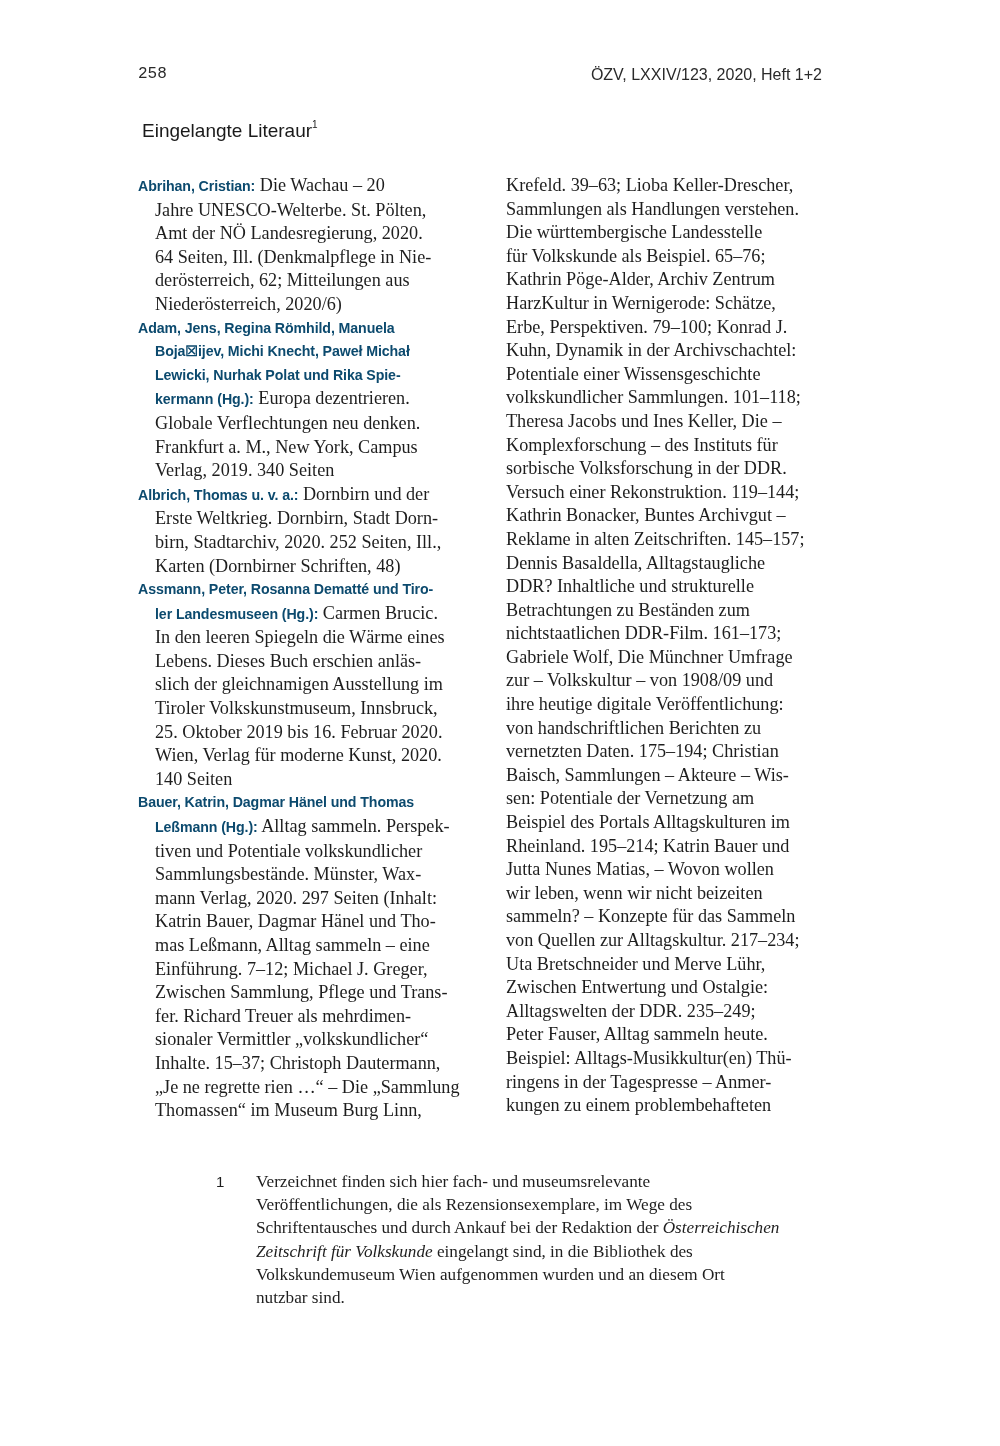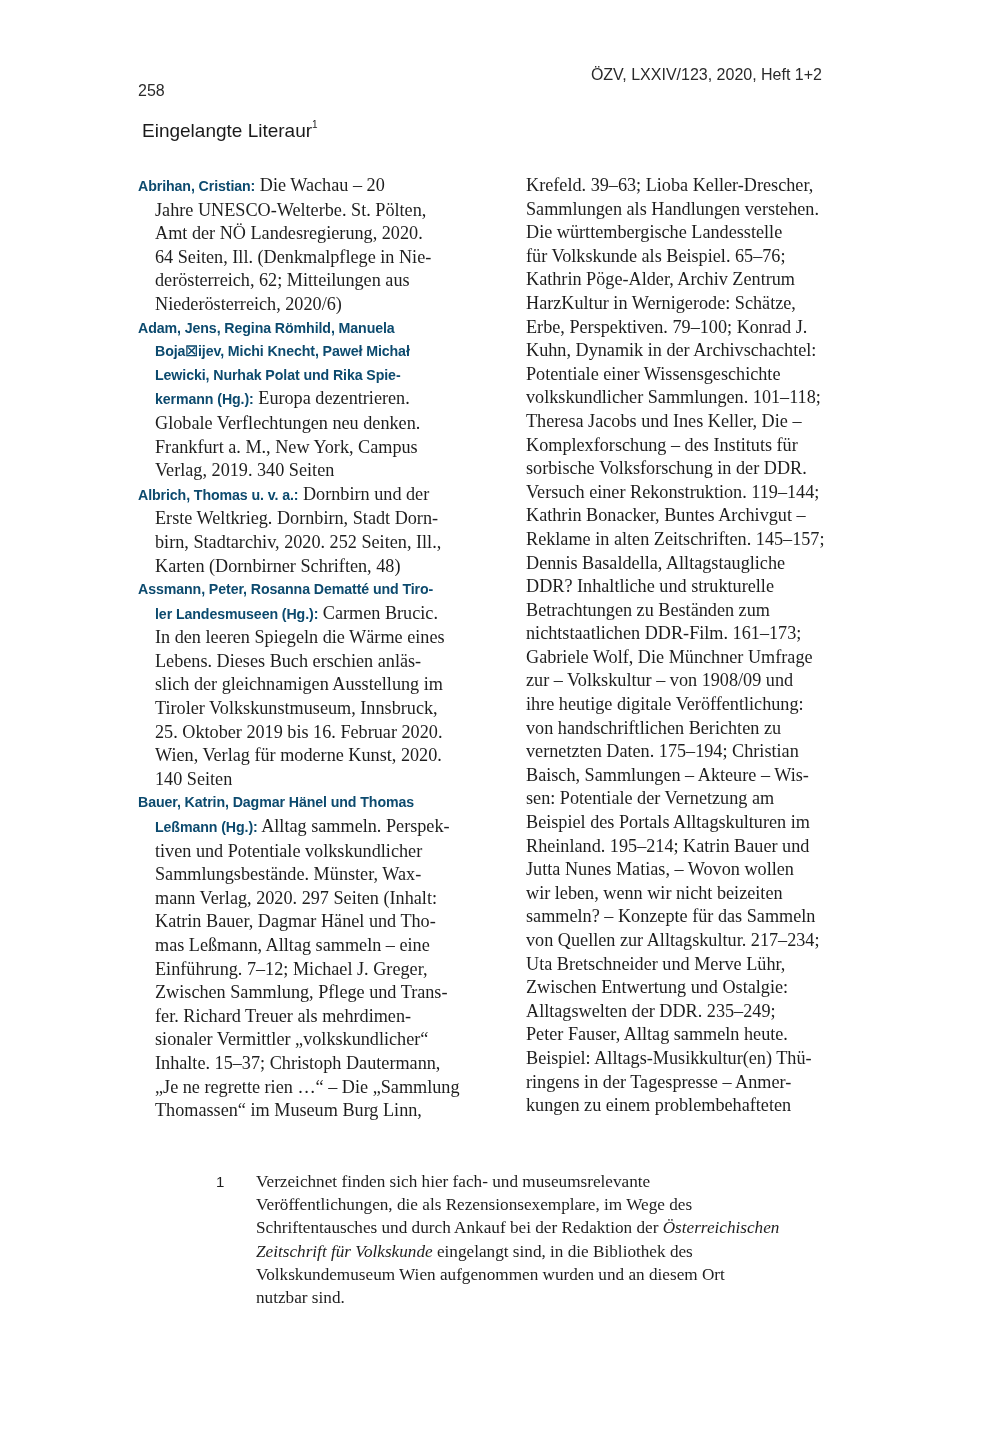--- a/index.html
+++ b/index.html
@@ -1,27 +1,27 @@
 <!DOCTYPE html>
 <html><head>
 <meta charset="utf-8">
 <style>
   html, body { margin: 0; padding: 0; background: #ffffff; }
   body { width: 1000px; height: 1446px; position: relative; overflow: hidden; color: #1f1f1f; }
   .running-head { position: absolute; top: 62px; left: 138px; width: 684px; height: 26px;
     font-family: "Liberation Sans", sans-serif; font-size: 16px; color: #2a2a2a; }
-  .running-head .pno { position: absolute; left: 0; top: 20px; }
+  .running-head .pno { position: absolute; left: 0; top: 3px; font-family: Liberation Mono, monospace; }
   .running-head .jn { position: absolute; right: 0; top: 4px; }
   .title { position: absolute; top: 116px; left: 138px; font-family: "Liberation Sans", sans-serif;
     font-size: 19px; color: #1a1a1a; }
   .title sup { font-size: 10px; position: relative; top: -2px; }
   .col { position: absolute; top: 174px; font-family: "Liberation Serif", serif; font-size: 18.2px;
     line-height: 23.6px; color: #1e1e1e; }
   .col-left { left: 138px; width: 335px; }
-  .col-right { left: 526px; width: 330px; }
+  .col-right { left: 506px; width: 330px; }
   .entry { padding-left: 17px; text-indent: -17px; }
   .line { display: block; white-space: nowrap; }
   .entry .line + .line { text-indent: 0; }
   .author { font-family: Liberation Sans, sans-serif; font-size: 14.2px; font-weight: bold; letter-spacing: -0.1px; color: #0c4a6e; }
   .footnote { position: absolute; top: 1170px; left: 216px; width: 620px; font-family: "Liberation Serif", serif;
     font-size: 17.2px; line-height: 23.2px; color: #1e1e1e; }
   .footnote .fn-no { position: absolute; left: 0; top: 0; font-family: "Liberation Sans", sans-serif; font-size: 15px; }
   .footnote .fn-text { position: absolute; left: 40px; top: 0; width: 590px; }
   .footnote .line { white-space: nowrap; }
   .it { font-style: italic; }

